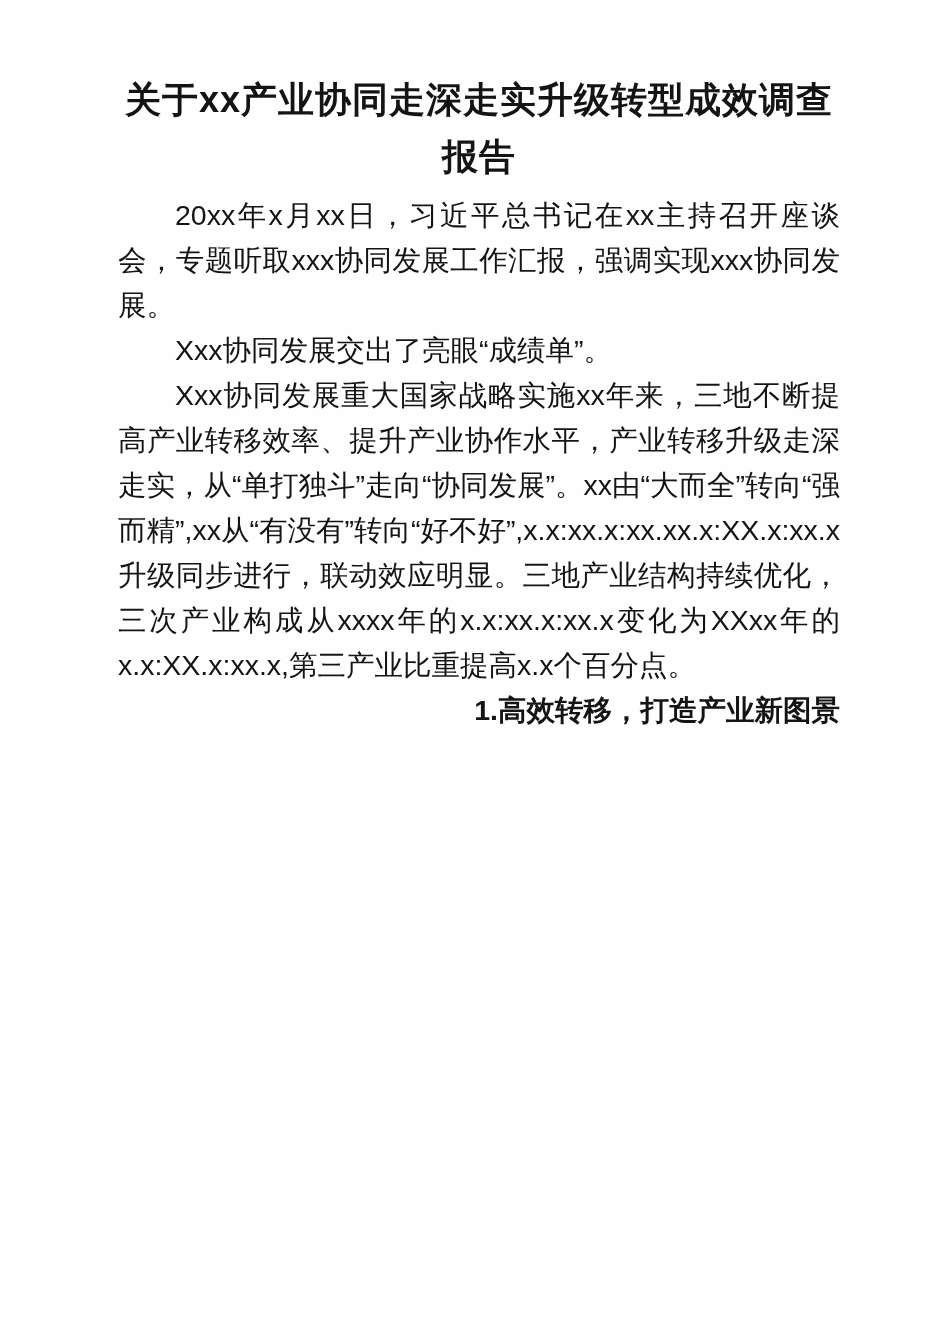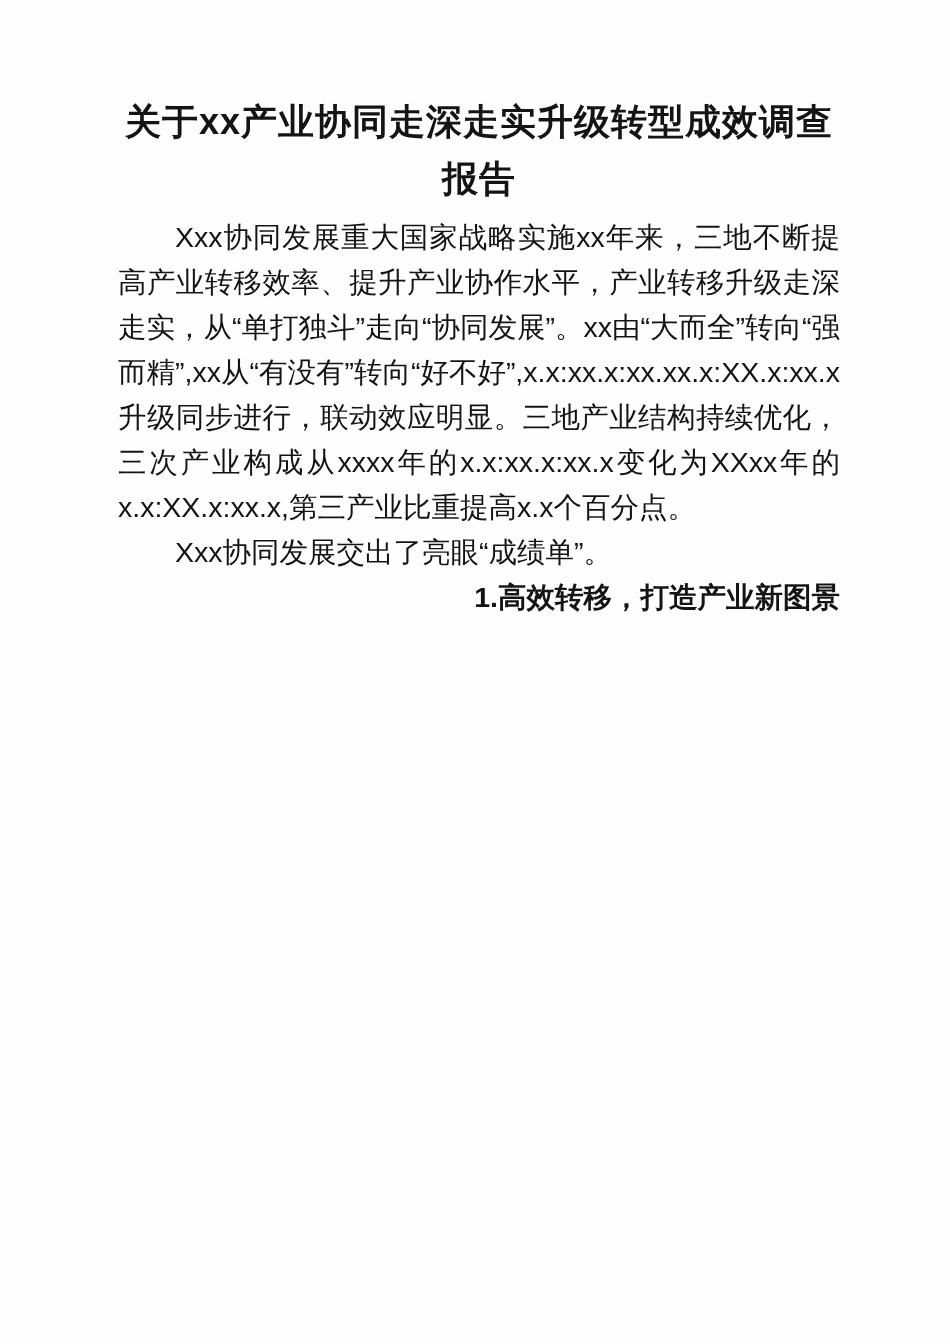--- a/index.html
+++ b/index.html
@@ -6,21 +6,21 @@
     margin: 0;
     padding: 0;
     background: #ffffff;
   }
   .page {
     position: relative;
     box-sizing: border-box;
     width: 950px;
     height: 1344px;
     background: #fefefe;
-    padding: 93px 110px 0 118px;
+    padding: 71px 110px 0 118px;
     font-family: "Liberation Sans", "DejaVu Sans", sans-serif;
     color: #141414;
     overflow: hidden;
   }
   .doc-title {
     margin: 0 0 8px 0;
     font-size: 36px;
     line-height: 57px;
     font-weight: bold;
     text-align: center;
@@ -38,21 +38,22 @@
     font-weight: bold;
     text-align: right;
   }
 </style>
 </head>
 <body>
 
 <div class="page">
   <h1 class="doc-title">关于xx产业协同走深走实升级转型成效调查报告</h1>
 
+  <p class="para">20xx年x月xx日，习近平总书记在xx主持召开座谈会，专题听取xxx协同发展工作汇报，强调实现xxx协同发展。</p>
+
+  <p class="para">Xxx协同发展交出了亮眼“成绩单”。</p>
 
   <p class="para">Xxx协同发展重大国家战略实施xx年来，三地不断提高产业转移效率、提升产业协作水平，产业转移升级走深走实，从“单打独斗”走向“协同发展”。xx由“大而全”转向“强而精”,xx从“有没有”转向“好不好”,x.x:xx.x:xx.xx.x:XX.x:xx.x升级同步进行，联动效应明显。三地产业结构持续优化，三次产业构成从xxxx年的x.x:xx.x:xx.x变化为XXxx年的x.x:XX.x:xx.x,第三产业比重提高x.x个百分点。</p>
-
-  <p class="para">Xxx协同发展交出了亮眼“成绩单”。</p>
 
 
   <p class="para heading">1.高效转移，打造产业新图景</p>
 
 </div>
 
 </body></html>

